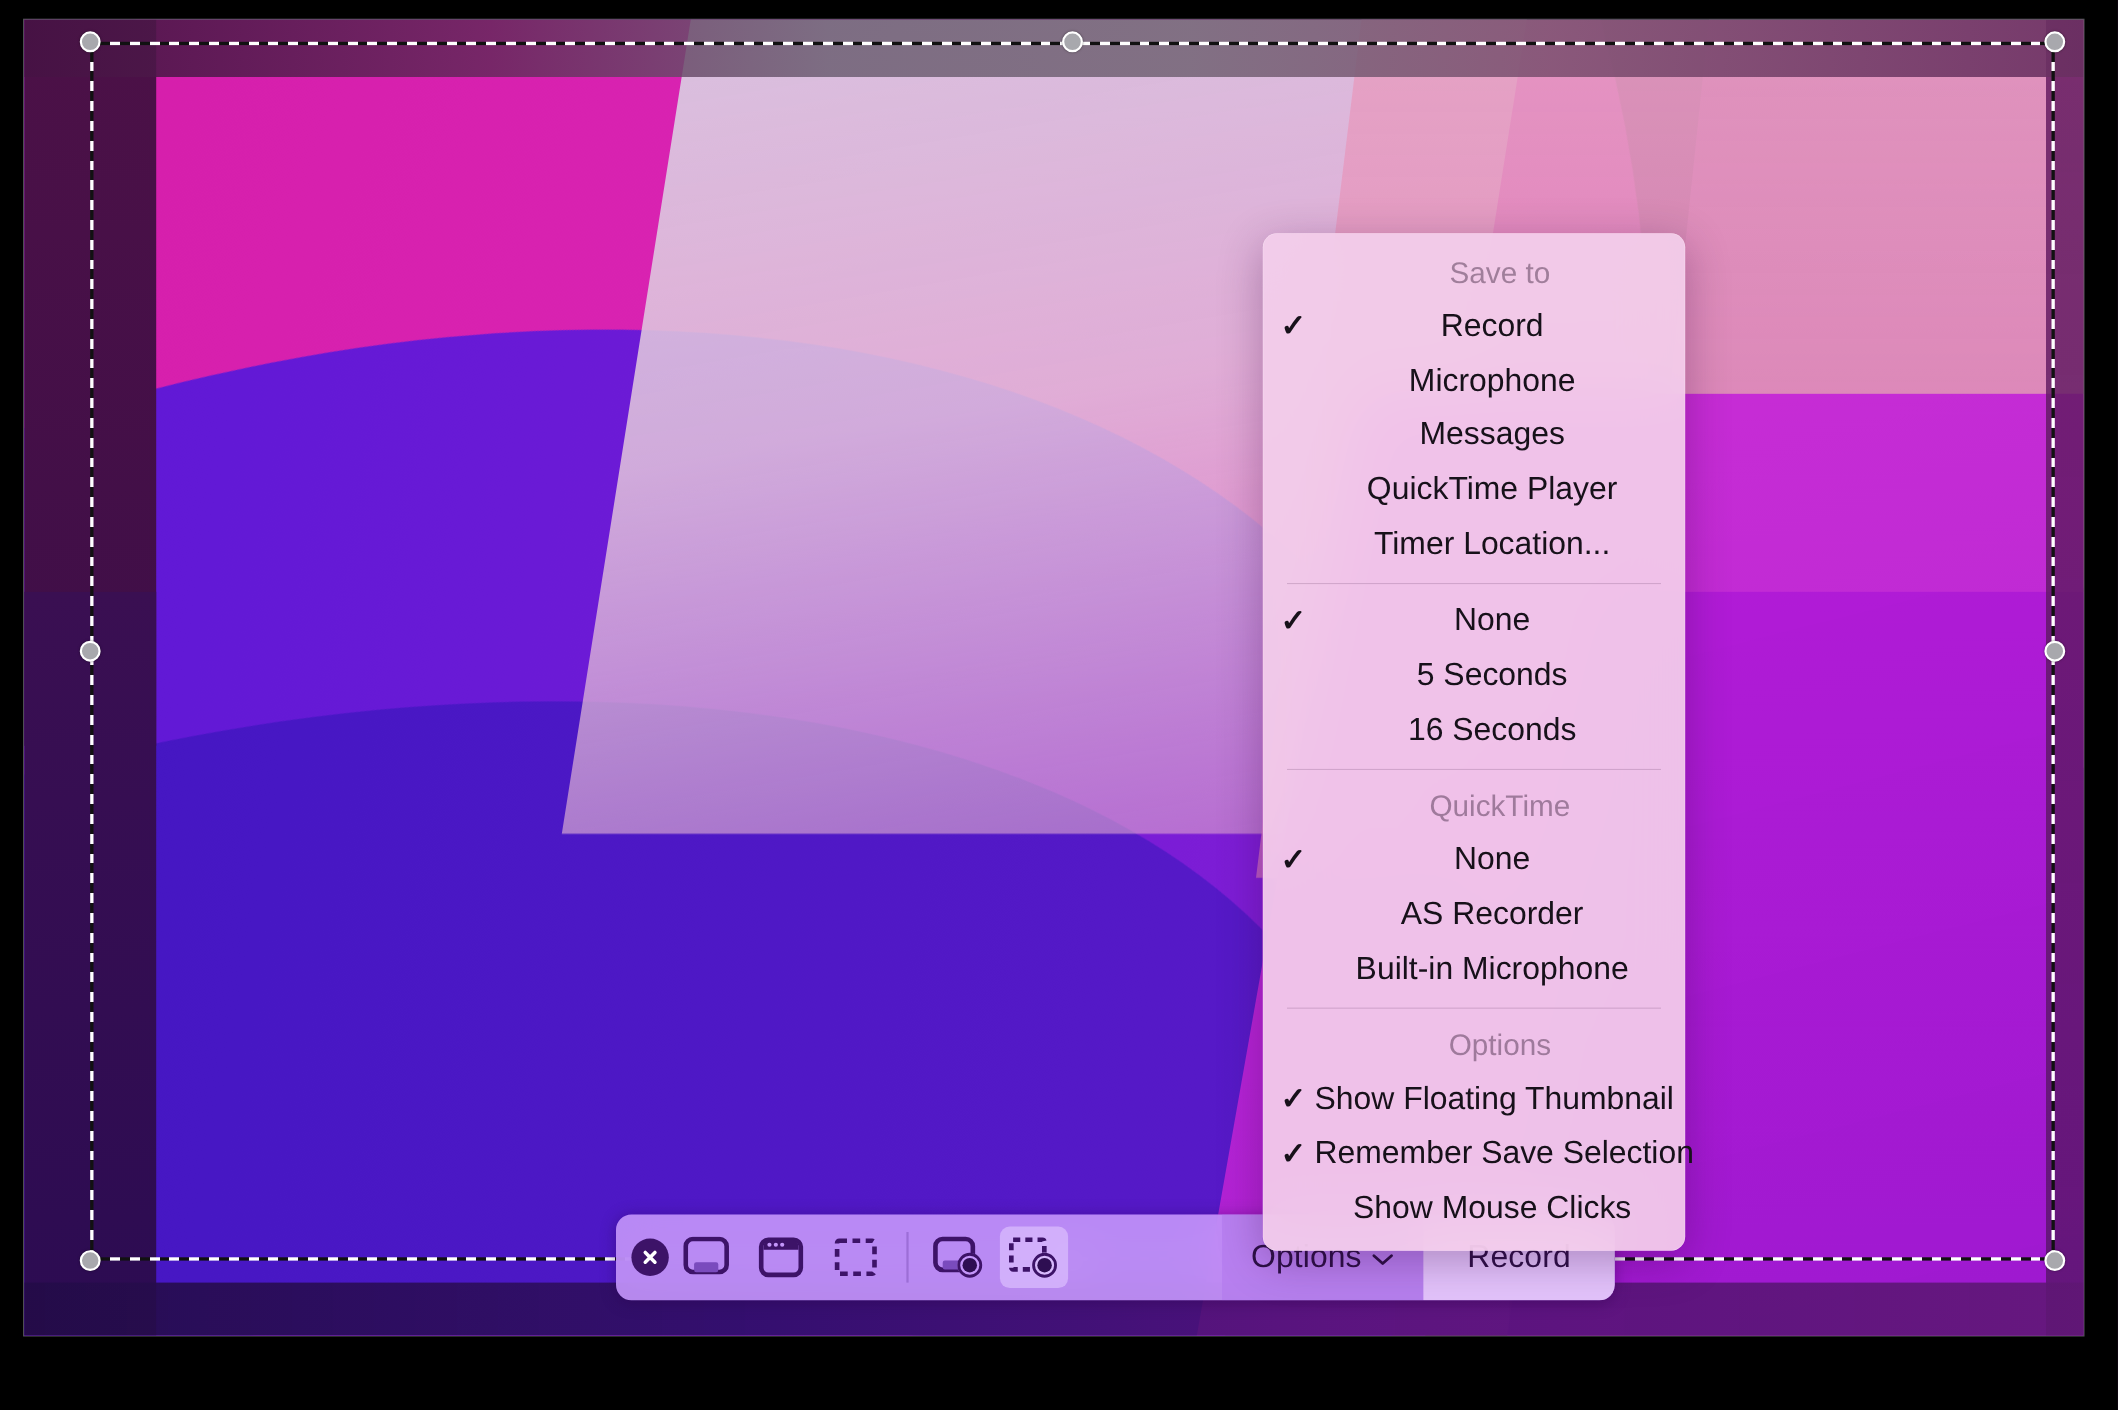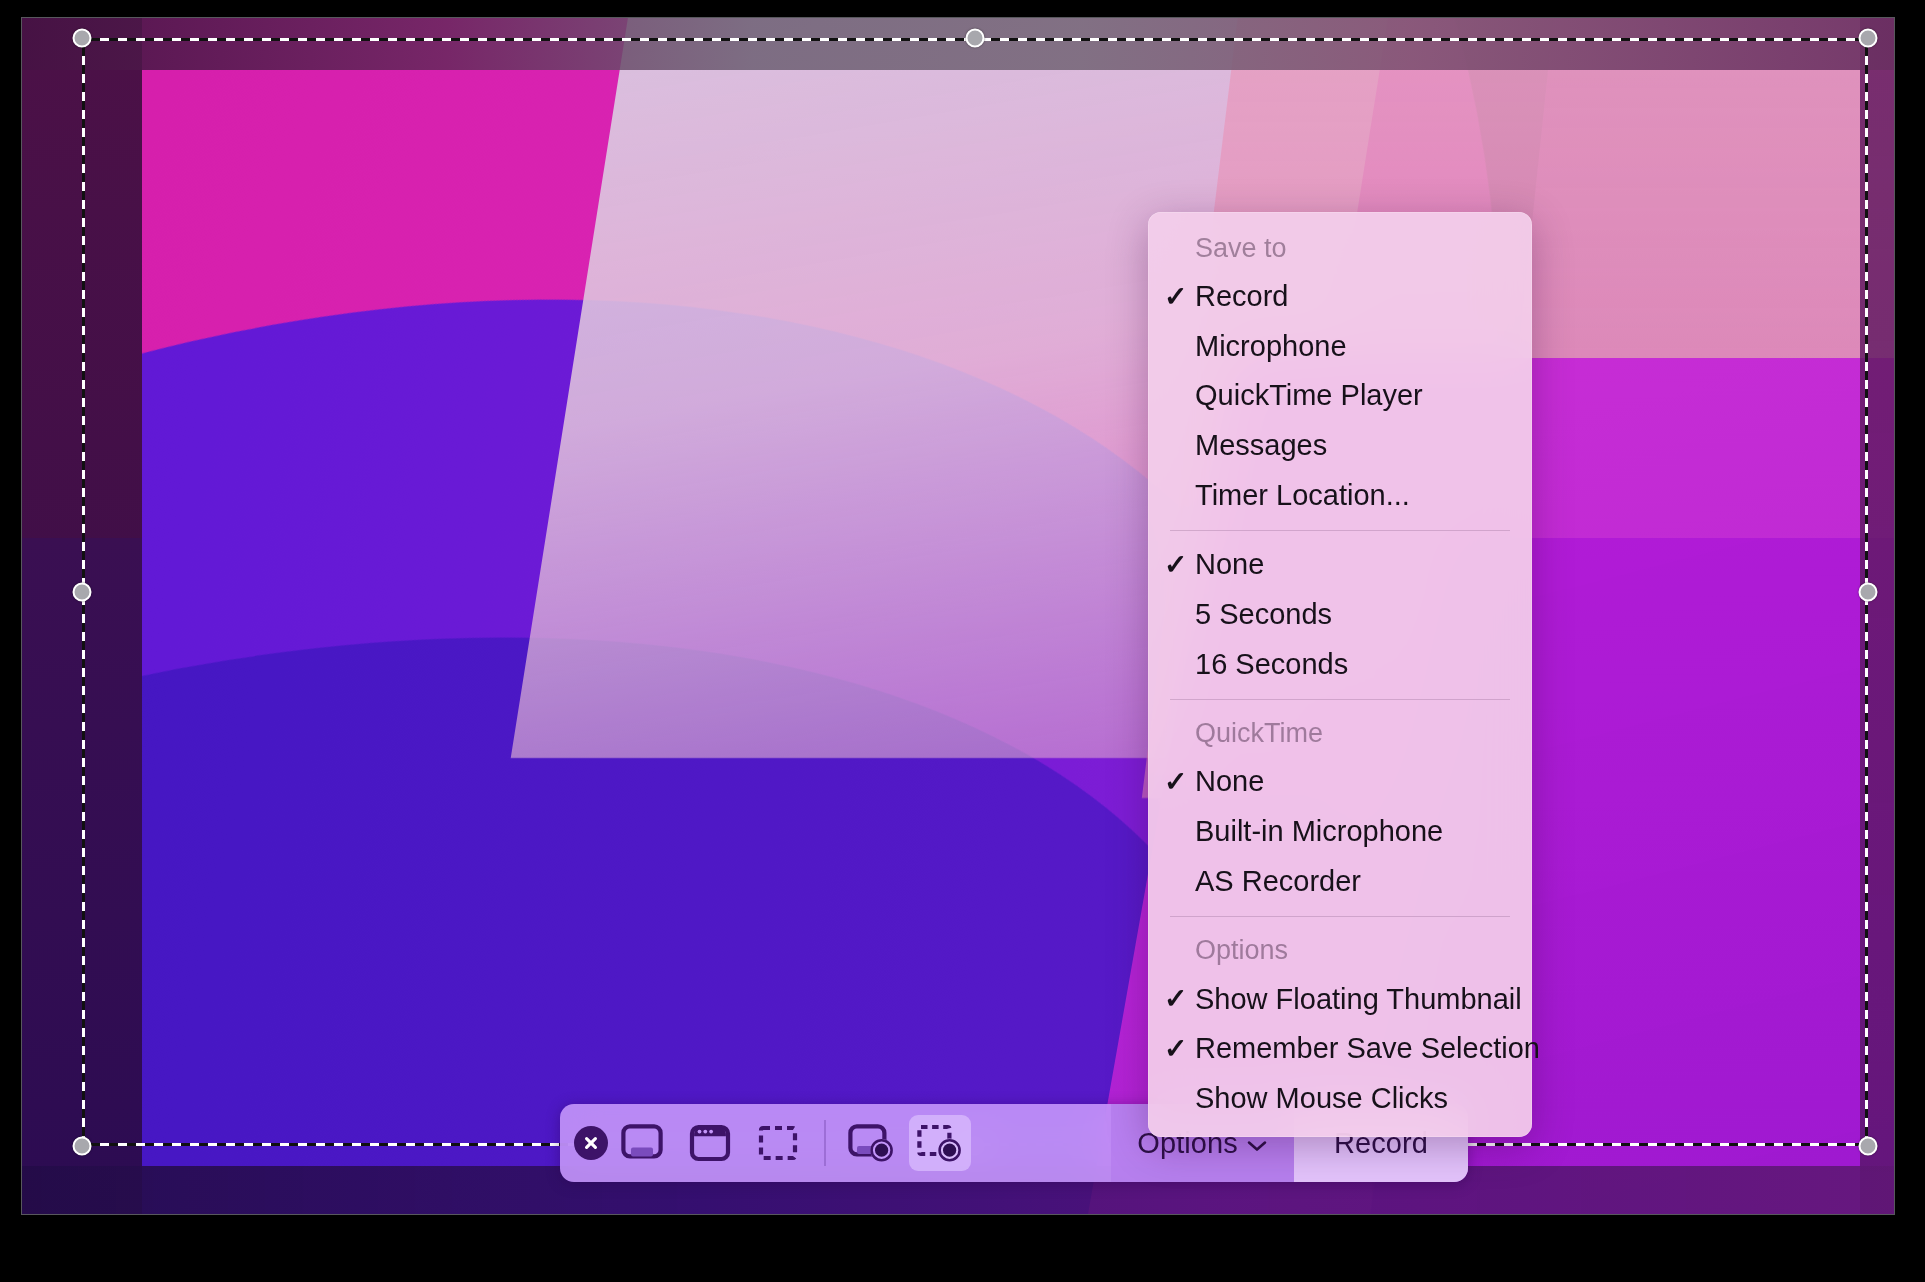--- a/index.html
+++ b/index.html
@@ -276,20 +276,21 @@
     position: absolute;
     left: 1148px;
     top: 212px;
     width: 384px;
     padding: 12px 0 14px 0;
     border-radius: 13px;
     background: rgba(243,206,235,0.93);
     box-shadow: 0 10px 40px rgba(50,0,60,0.30), 0 0 0 0.5px rgba(255,255,255,0.35) inset;
     backdrop-filter: blur(26px);
     box-sizing: border-box;
+    text-align: center;
   }
   .menu-header {
     font-size: 27px;
     color: rgba(72,46,72,0.48);
     padding: 9px 0 9px 47px;
     line-height: 1.12;
     user-select: none;
   }
   .menu-item {
     position: relative;
@@ -435,32 +436,32 @@
     <div class="tb-button record">
       <span>Record</span>
     </div>
 
   </div>
 
   <div id="options-menu">
       <div class="menu-header">Save to</div>
       <div class="menu-item"><span class="tick">✓</span><span>Record</span></div>
       <div class="menu-item"><span>Microphone</span></div>
+      <div class="menu-item"><span>Messages</span></div>
       <div class="menu-item"><span>QuickTime Player</span></div>
-      <div class="menu-item"><span>Messages</span></div>
       <div class="menu-item"><span>Timer Location...</span></div>
       <div class="menu-sep"></div>
       <div class="menu-item"><span class="tick">✓</span><span>None</span></div>
       <div class="menu-item"><span>5 Seconds</span></div>
       <div class="menu-item"><span>16 Seconds</span></div>
       <div class="menu-sep"></div>
       <div class="menu-header">QuickTime</div>
       <div class="menu-item"><span class="tick">✓</span><span>None</span></div>
+      <div class="menu-item"><span>AS Recorder</span></div>
       <div class="menu-item"><span>Built-in Microphone</span></div>
-      <div class="menu-item"><span>AS Recorder</span></div>
       <div class="menu-sep"></div>
       <div class="menu-header">Options</div>
       <div class="menu-item"><span class="tick">✓</span><span>Show Floating Thumbnail</span></div>
       <div class="menu-item"><span class="tick">✓</span><span>Remember Save Selection</span></div>
       <div class="menu-item"><span>Show Mouse Clicks</span></div>
     </div>
 
 </div>
 
 </body></html>

